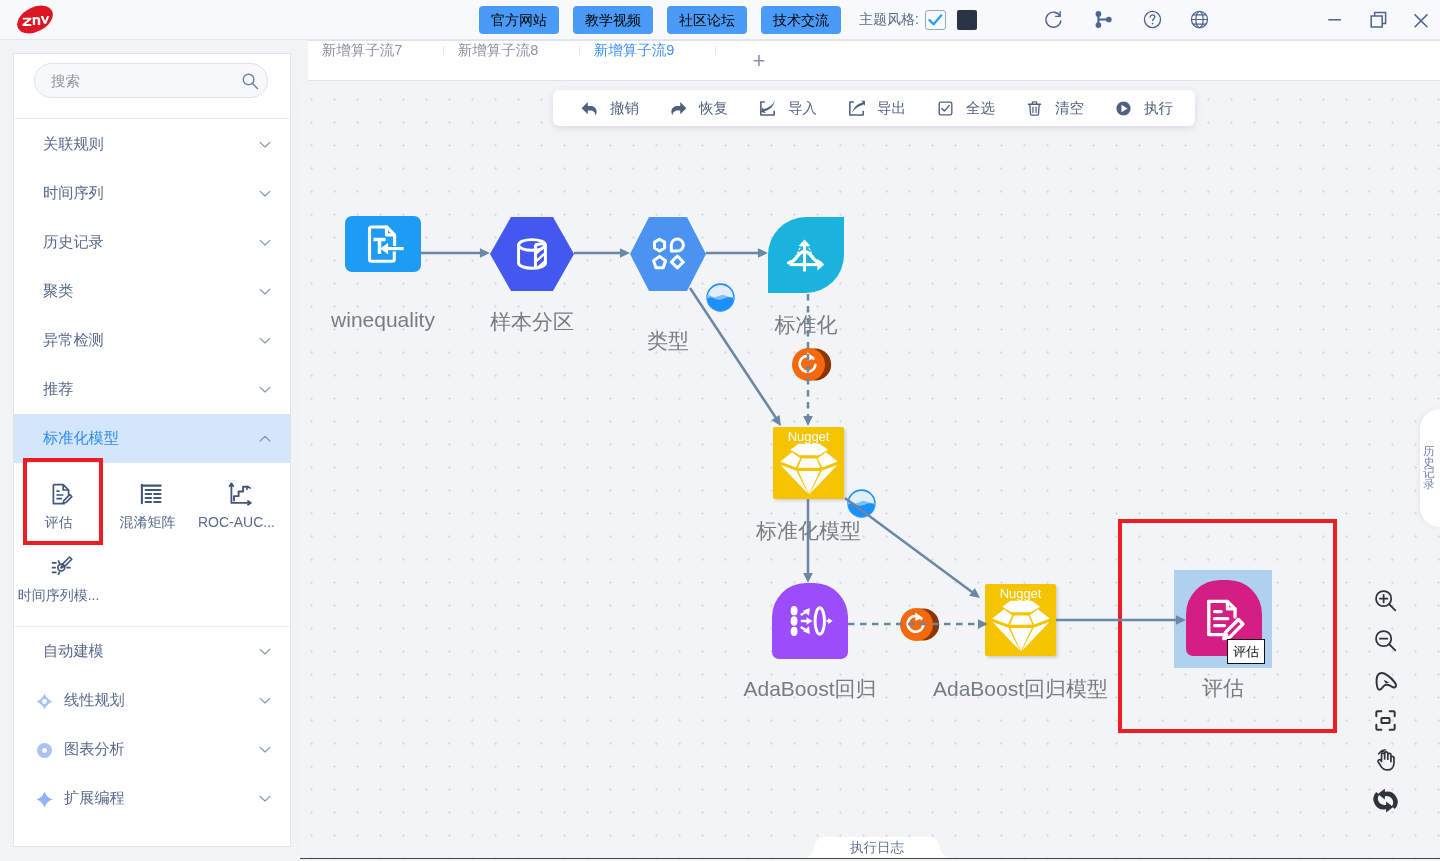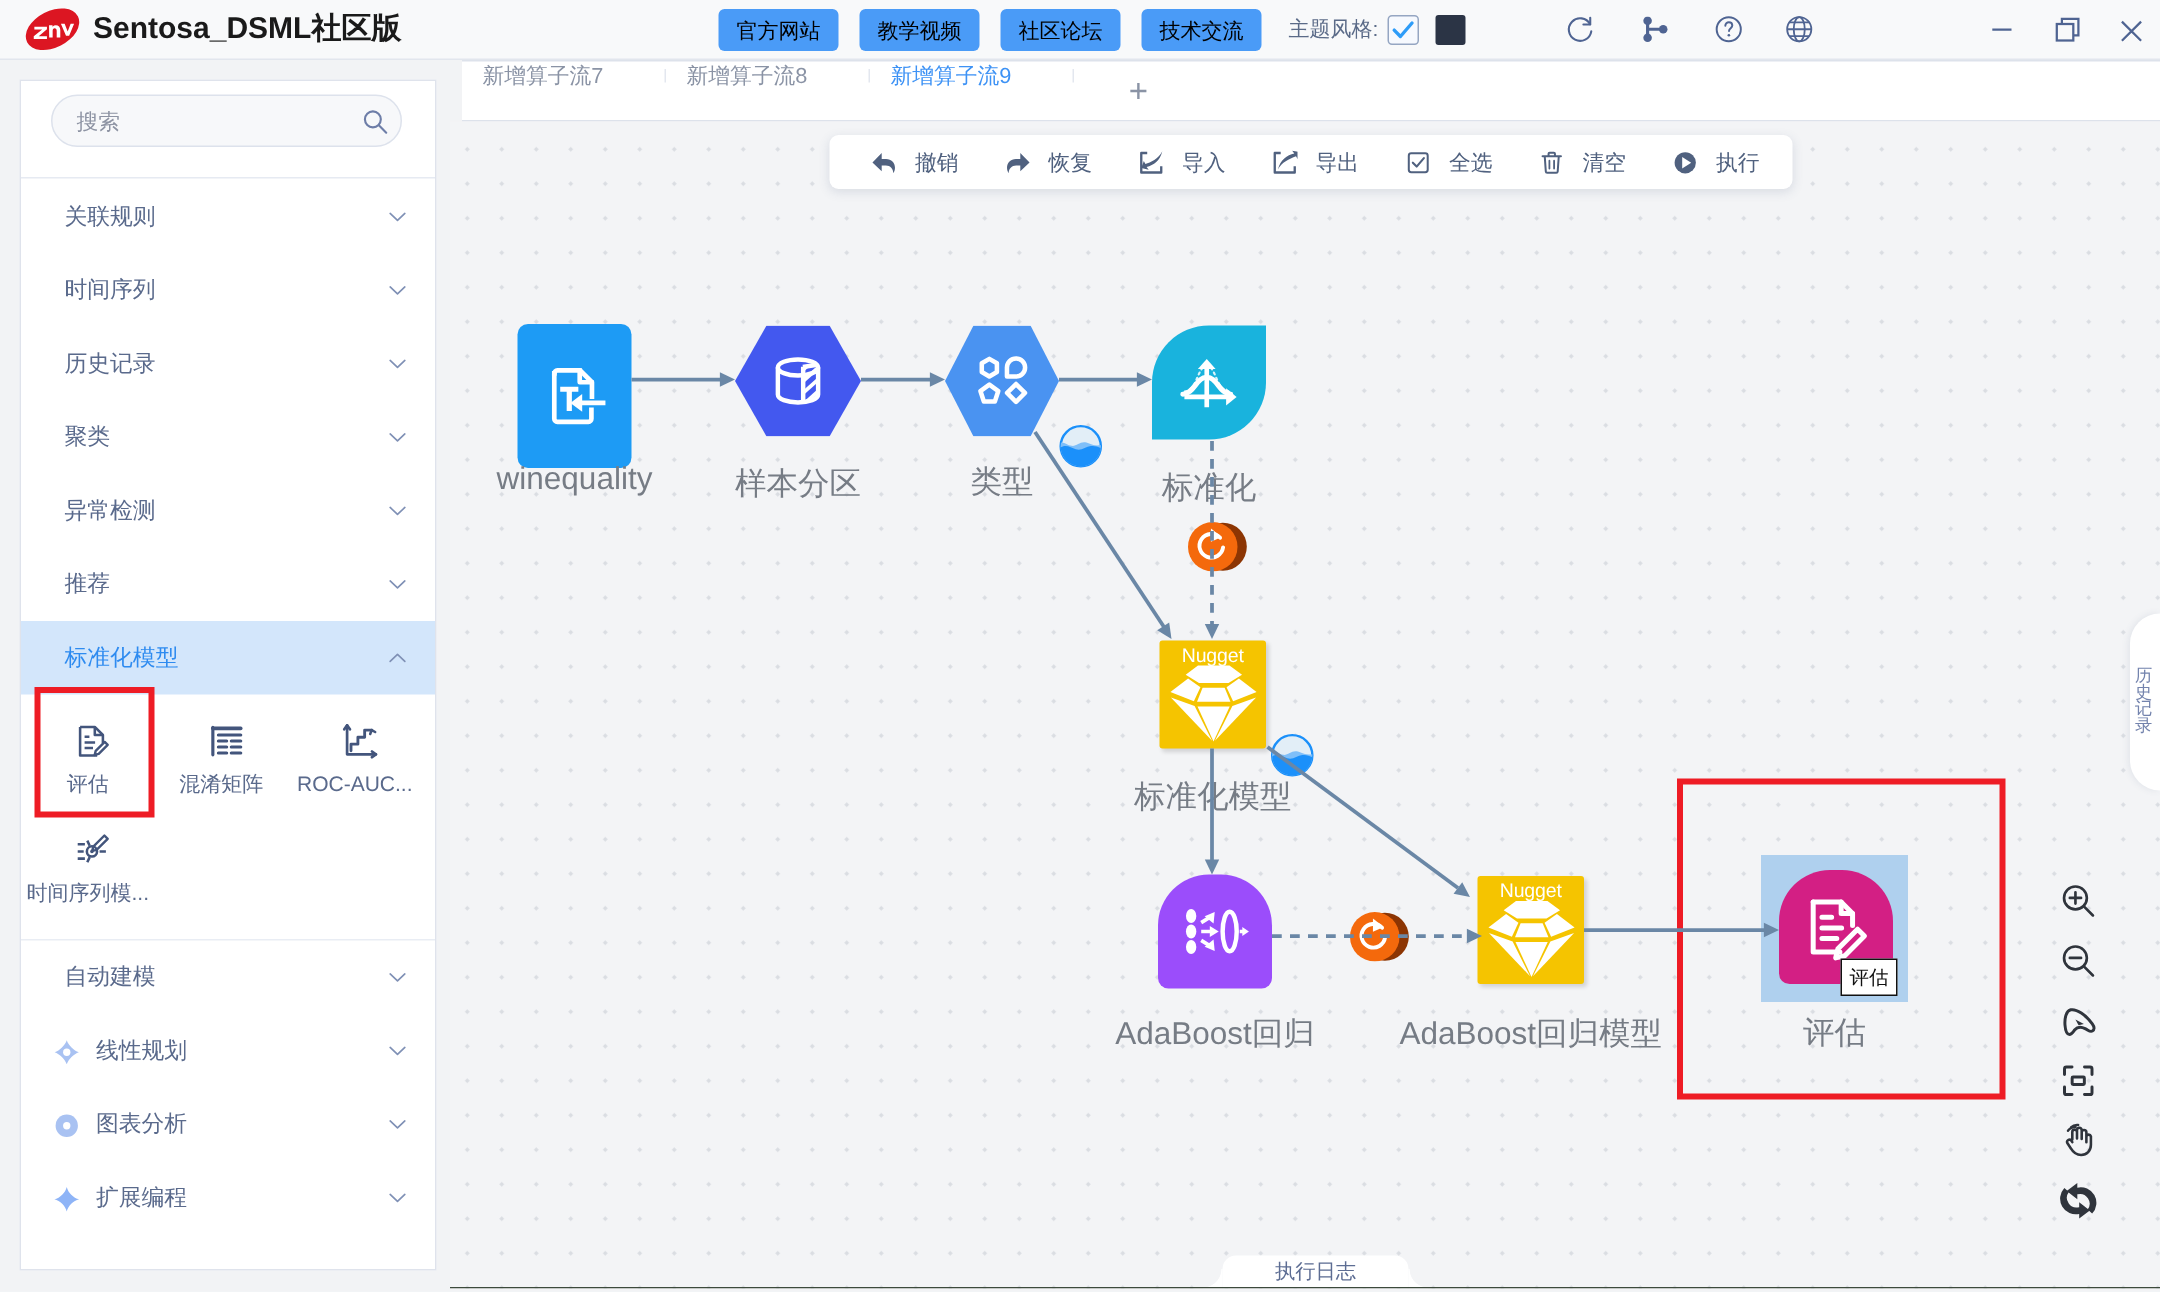--- a/index.html
+++ b/index.html
@@ -165,21 +165,20 @@
     <div class="logo">
       <svg viewBox="0 0 38 29" width="38" height="29">
         <ellipse cx="19" cy="14.5" rx="19" ry="12.2" fill="#dc1622" transform="rotate(-27 19 14.5)"></ellipse>
         <g fill="#ffffff">
           <path d="M6.9 12.8 h8.4 v1.7 l-5.5 4.6 h5.5 v1.9 h-8.8 v-1.8 l5.6 -4.6 h-5.2 z"></path>
           <path d="M16.7 11.9 h2.3 v0.9 a3.4 3.4 0 0 1 2.2 -0.9 c1.8 0 3.0 1.2 3.0 3.1 v5.0 h-2.4 v-4.5 c0 -1.0 -0.5 -1.6 -1.4 -1.6 -0.8 0 -1.3 0.6 -1.3 1.6 v4.5 h-2.3 z"></path>
           <path d="M24.6 10.9 h2.5 l2.0 5.1 2.0 -5.1 h2.3 l-3.3 7.9 h-2.1 z"></path>
         </g>
       </svg>
     </div>
-    <div class="app-title">Sentosa_DSML社区版</div>
 
     <div class="navbtns">
       <div class="navbtn">官方网站</div>
       <div class="navbtn">教学视频</div>
       <div class="navbtn">社区论坛</div>
       <div class="navbtn">技术交流</div>
     </div>
 
     <div class="theme-label">主题风格:</div>
     <div class="theme-check">
@@ -466,21 +465,21 @@
         <polygon points="680,517 669.056,514.792 674.816,507.112" fill="#6a87a6"></polygon>
         <line x1="508" y1="418" x2="508" y2="494" stroke="#6a87a6" stroke-width="2.5"></line>
         <polygon points="508,502 503.2,491.92 512.8,491.92" fill="#6a87a6"></polygon>
         <line x1="548" y1="543" x2="679" y2="543" stroke="#6a87a6" stroke-width="2.5" stroke-dasharray="6.5 5.5"></line>
         <polygon points="688,543 677.92,547.8 677.92,538.2" fill="#6a87a6"></polygon>
         <line x1="756" y1="539" x2="878" y2="539" stroke="#6a87a6" stroke-width="2.5"></line>
         <polygon points="886,539 875.92,543.8 875.92,534.2" fill="#6a87a6"></polygon>
       </svg>
     <div id="nodes" style="position:relative;z-index:1">
 
-      <div class="node" style="left:45px;top:135px;width:76px;height:96px">
+      <div class="node" style="left:45px;top:135px;width:76px;height:56px">
         <div class="nshape sq" style="background:#1d9bf5">
           <span class="nic" id="ni0"><svg viewBox="0 0 48 48" width="100%" height="100%">
                 <g fill="none" stroke="#fff" stroke-width="3.4" stroke-linejoin="round" stroke-linecap="square">
                   <path d="M9.3 7.6 a2.2 2.2 0 0 1 2.2 -2.2 h16.6 l8.6 8.6 v10.4"></path>
                   <path d="M9.3 7.6 v33 a2.2 2.2 0 0 0 2.2 2.2 h22.6 a2.2 2.2 0 0 0 2.2 -2.2 v-6.6"></path>
                   <path d="M27.8 5.6 v8.4 h8.4"></path>
                 </g>
                 <path d="M13.6 17.2 h13.2 v3.7 h-4.7 v14.0 h-3.8 v-14.0 h-4.7 z" fill="#fff"></path>
                 <path d="M46.5 29.0 H28.5" stroke="#fff" stroke-width="3.4" stroke-linecap="butt" fill="none"></path>
                 <path d="M21.0 29.0 L29.6 22.6 V35.4 Z" fill="#fff"></path>
@@ -518,21 +517,21 @@
         <div class="nshape hex" style="background:#4a93f1">
           <span class="nic" style="width:44px;height:44px" id="ni2"><svg viewBox="0 0 48 48" width="100%" height="100%">
                 <g fill="none" stroke="#fff" stroke-width="3.3" stroke-linejoin="round">
                   <path d="M14.8 7.9 l5.5 3.2 v6.4 l-5.5 3.2 -5.5 -3.2 v-6.4 z"></path>
                   <path d="M27.6 20.8 V14.2 a6.6 6.6 0 1 1 6.6 6.6 z"></path>
                   <path d="M14.8 26.6 l6.5 4.7 -2.5 7.6 h-8.0 l-2.5 -7.6 z"></path>
                   <path d="M34.2 26.2 l6.5 6.5 -6.5 6.5 -6.5 -6.5 z"></path>
                 </g>
               </svg></span>
         </div>
-        <div class="nlabel" style="top:90px">类型</div>
+        <div class="nlabel" style="top:110px">类型</div>
       </div>
 
       <div class="node" style="left:468px;top:136px;width:76px;height:76px">
         <div class="nshape leaf" style="background:#19b3dd">
           <span class="nic" style="width:48px;height:48px" id="ni3"><svg viewBox="0 0 48 48" width="100%" height="100%">
                 <path d="M6.5 31.8 C14.0 31.8 15.6 20.4 22.5 20.4 C29.4 20.4 31.0 31.8 38.5 31.8" fill="none" stroke="#fff" stroke-width="3.3" stroke-linecap="round"></path>
                 <path d="M8.0 29.8 C16.0 29.8 16.4 12.8 22.5 12.8 C28.6 12.8 29.0 29.8 37.0 29.8" fill="none" stroke="#fff" stroke-width="1.4" stroke-dasharray="1.4 2.4" stroke-linecap="round" opacity=".85"></path>
                 <path d="M22.5 40.5 V13.2" stroke="#fff" stroke-width="3.1"></path>
                 <path d="M7.6 33.6 H37.0" stroke="#fff" stroke-width="3.1"></path>
                 <path d="M22.5 8.4 L16.6 15.0 H28.4 Z" fill="#fff"></path>

